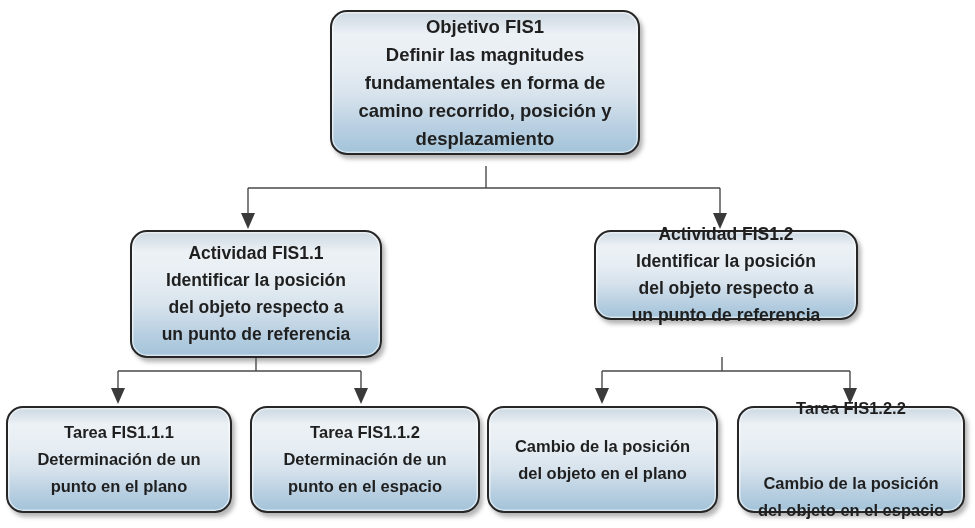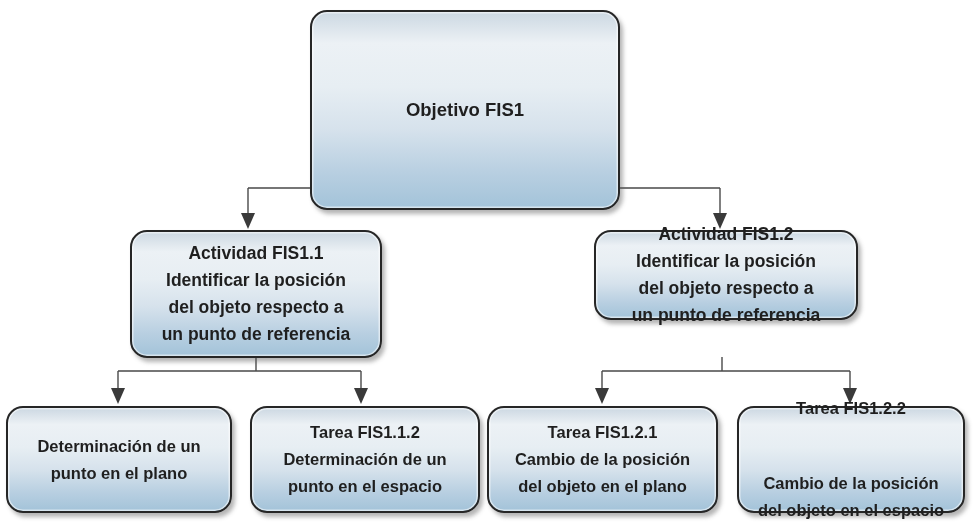--- a/index.html
+++ b/index.html
@@ -46,21 +46,21 @@
     align-items: center;
     justify-content: center;
     text-align: center;
     color: #1f1f1f;
     font-weight: bold;
     padding: 4px 6px;
   }
   .node-title { white-space: pre-line; }
   .node-body  { white-space: pre-line; }
 
-  .node-objetivo    { left: 310px; top: 10px;  width: 310px; height: 200px; font-size: 18.5px; line-height: 28px; justify-content: center; }
+  .node-objetivo    { left: 330px; top: 10px;  width: 310px; height: 145px; font-size: 18.5px; line-height: 28px; justify-content: center; }
   .node-actividad-1 { left: 130px; top: 230px; width: 252px; height: 128px; font-size: 17.5px; line-height: 27px; }
   .node-actividad-2 { left: 594px; top: 230px; width: 264px; height: 90px; font-size: 17.5px; line-height: 27px; }
   .node-tarea-111   { left: 6px;   top: 406px; width: 226px; height: 107px; font-size: 16.5px; line-height: 27px; }
   .node-tarea-112   { left: 250px; top: 406px; width: 230px; height: 107px; font-size: 16.5px; line-height: 27px; }
   .node-tarea-121   { left: 487px; top: 406px; width: 231px; height: 107px; font-size: 16.5px; line-height: 27px; }
   .node-tarea-122   { left: 737px; top: 406px; width: 228px; height: 107px; font-size: 16.5px; line-height: 27px; gap: 48px; }
 </style>
 </head>
 <body>
 
@@ -81,49 +81,53 @@
 
     <g stroke="#4a4a4a" stroke-width="1.4" fill="none">
       <path d="M722 357 V371 M602 371 H850 M602 371 V389 M850 371 V389"></path>
     </g>
     <polygon fill="#3a3a3a" points="595,388 609,388 602,404"></polygon>
     <polygon fill="#3a3a3a" points="843,388 857,388 850,404"></polygon>
   </svg>
 
   <div class="node node-objetivo">
     <div class="node-title">Objetivo FIS1</div>
+    <div class="node-body">Definir las magnitudes
+fundamentales en forma de
+camino recorrido, posición y
+desplazamiento</div>
   </div>
 
   <div class="node node-actividad-1">
     <div class="node-title">Actividad FIS1.1</div>
     <div class="node-body">Identificar la posición
 del objeto respecto a
 un punto de referencia</div>
   </div>
 
   <div class="node node-actividad-2">
     <div class="node-title">Actividad FIS1.2</div>
     <div class="node-body">Identificar la posición
 del objeto respecto a
 un punto de referencia</div>
   </div>
 
   <div class="node node-tarea-111">
+    <div class="node-title">Tarea FIS1.1.1</div>
     <div class="node-body">Determinación de un
 punto en el plano</div>
   </div>
 
   <div class="node node-tarea-112">
     <div class="node-title">Tarea FIS1.1.2</div>
     <div class="node-body">Determinación de un
 punto en el espacio</div>
   </div>
 
   <div class="node node-tarea-121">
-    <div class="node-title">Tarea FIS1.2.1</div>
     <div class="node-body">Cambio de la posición
 del objeto en el plano</div>
   </div>
 
   <div class="node node-tarea-122">
     <div class="node-title">Tarea FIS1.2.2</div>
     <div class="node-body">Cambio de la posición
 del objeto en el espacio</div>
   </div>
 

